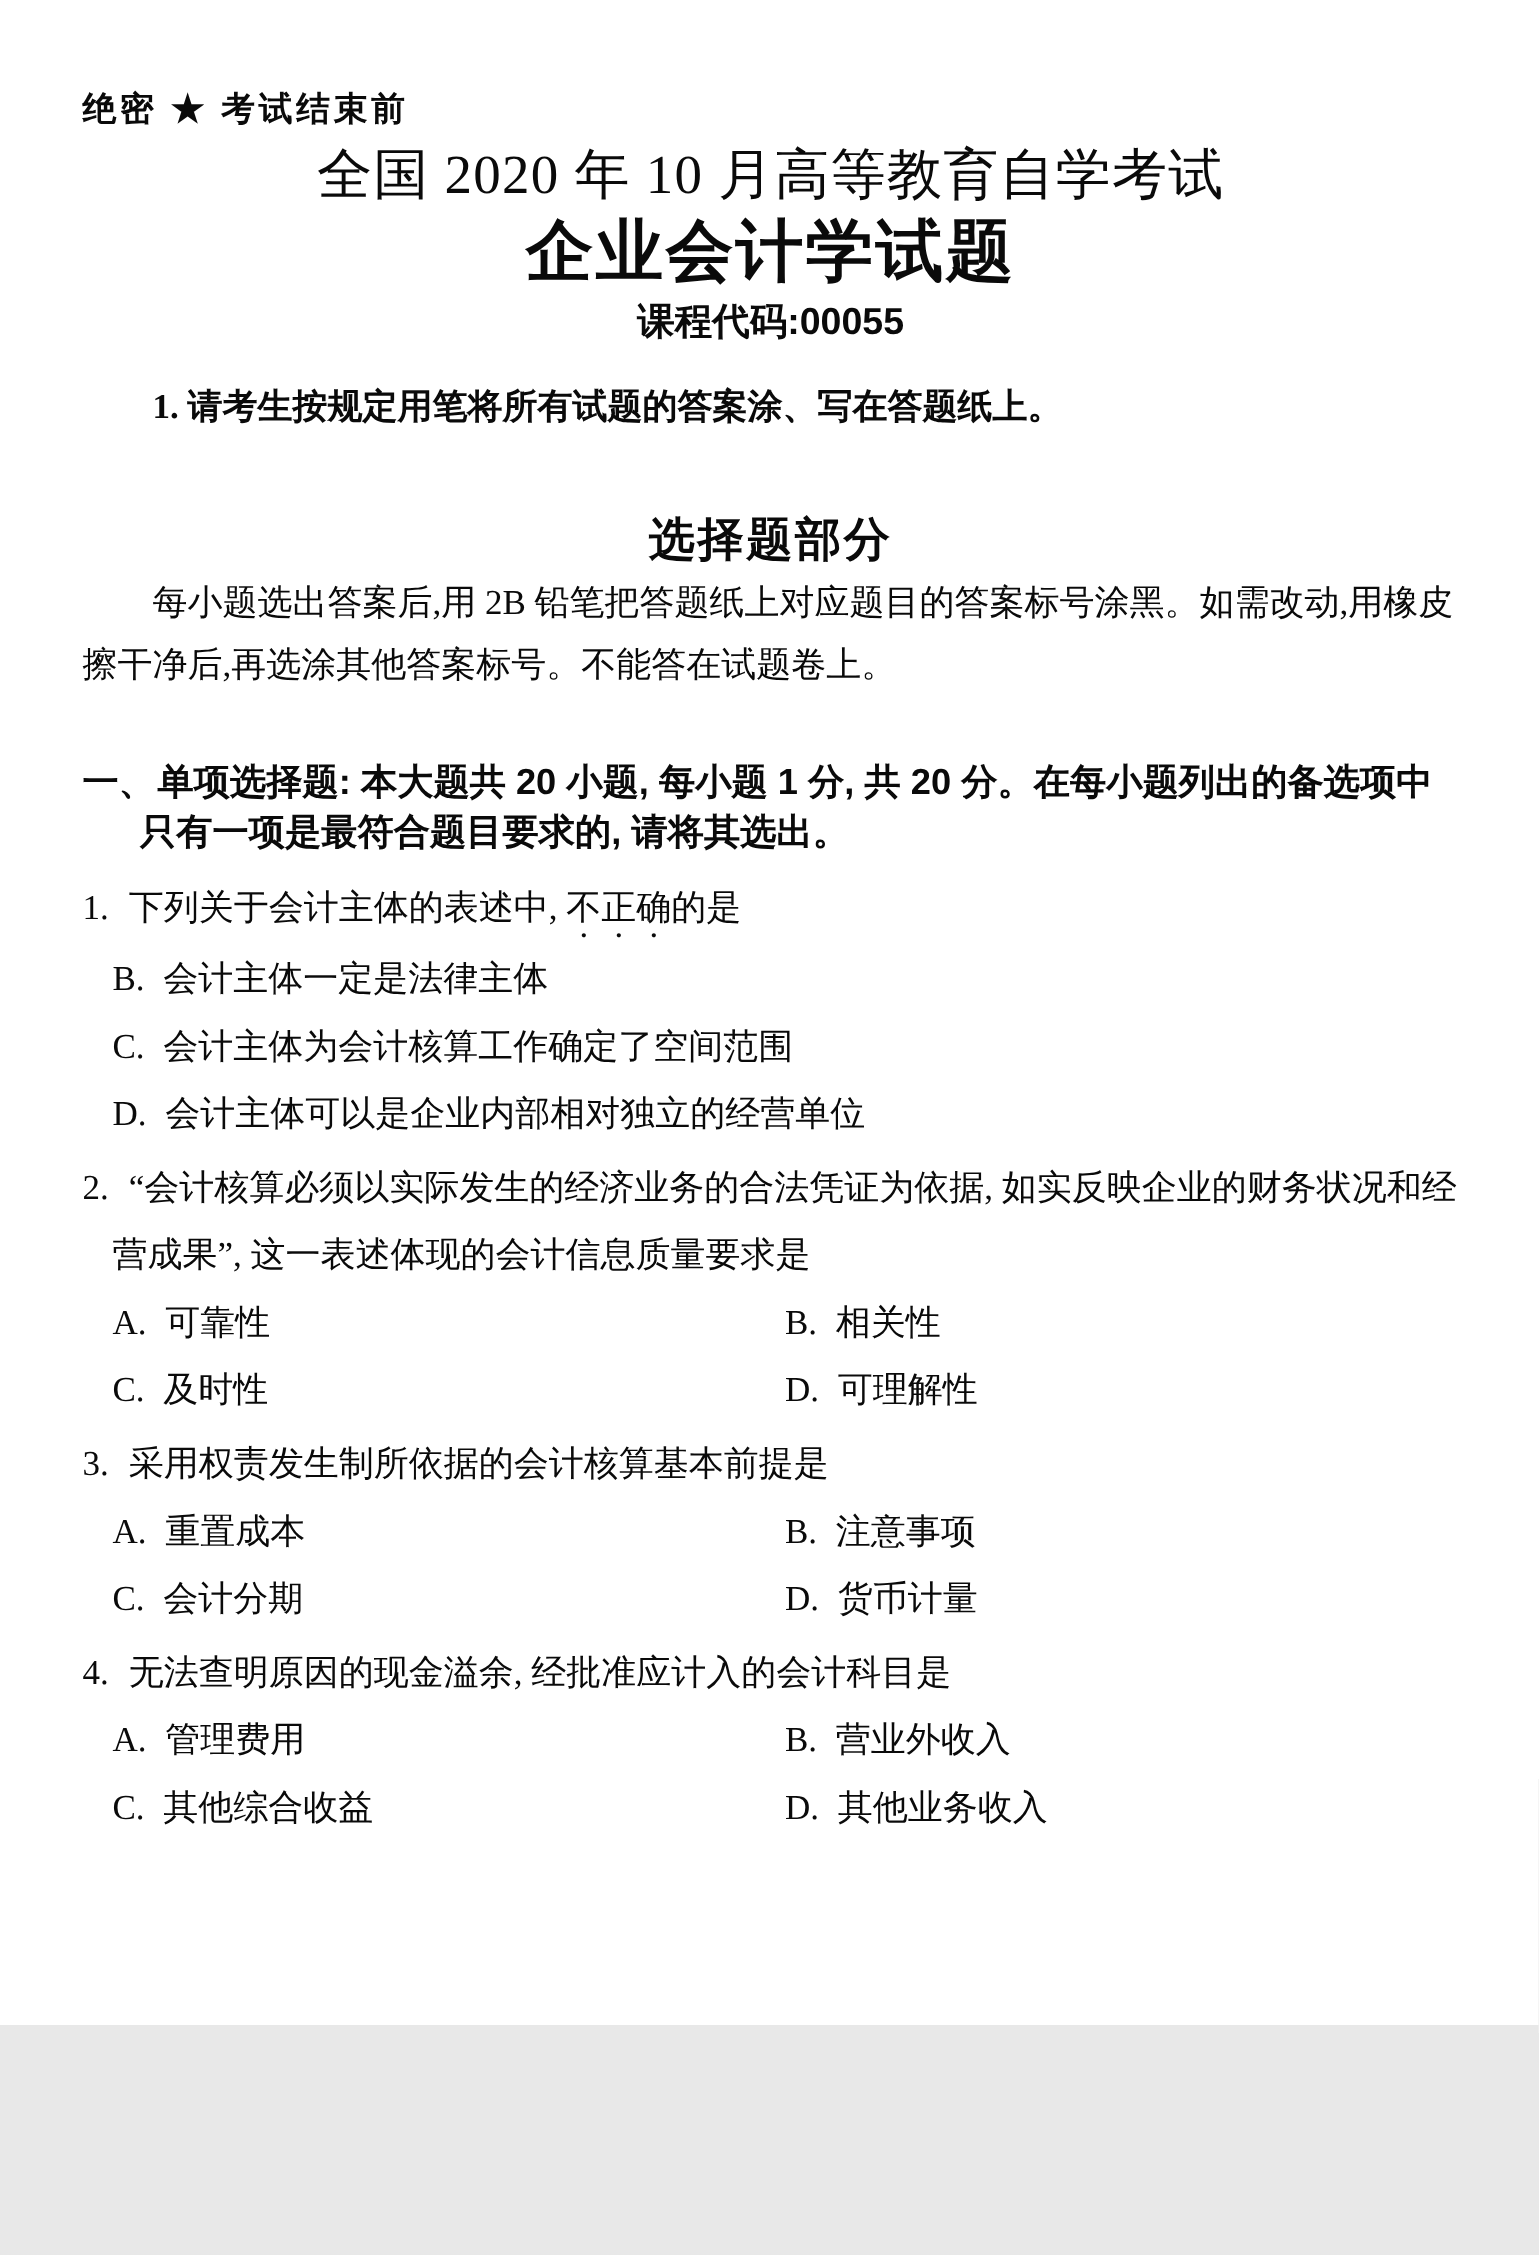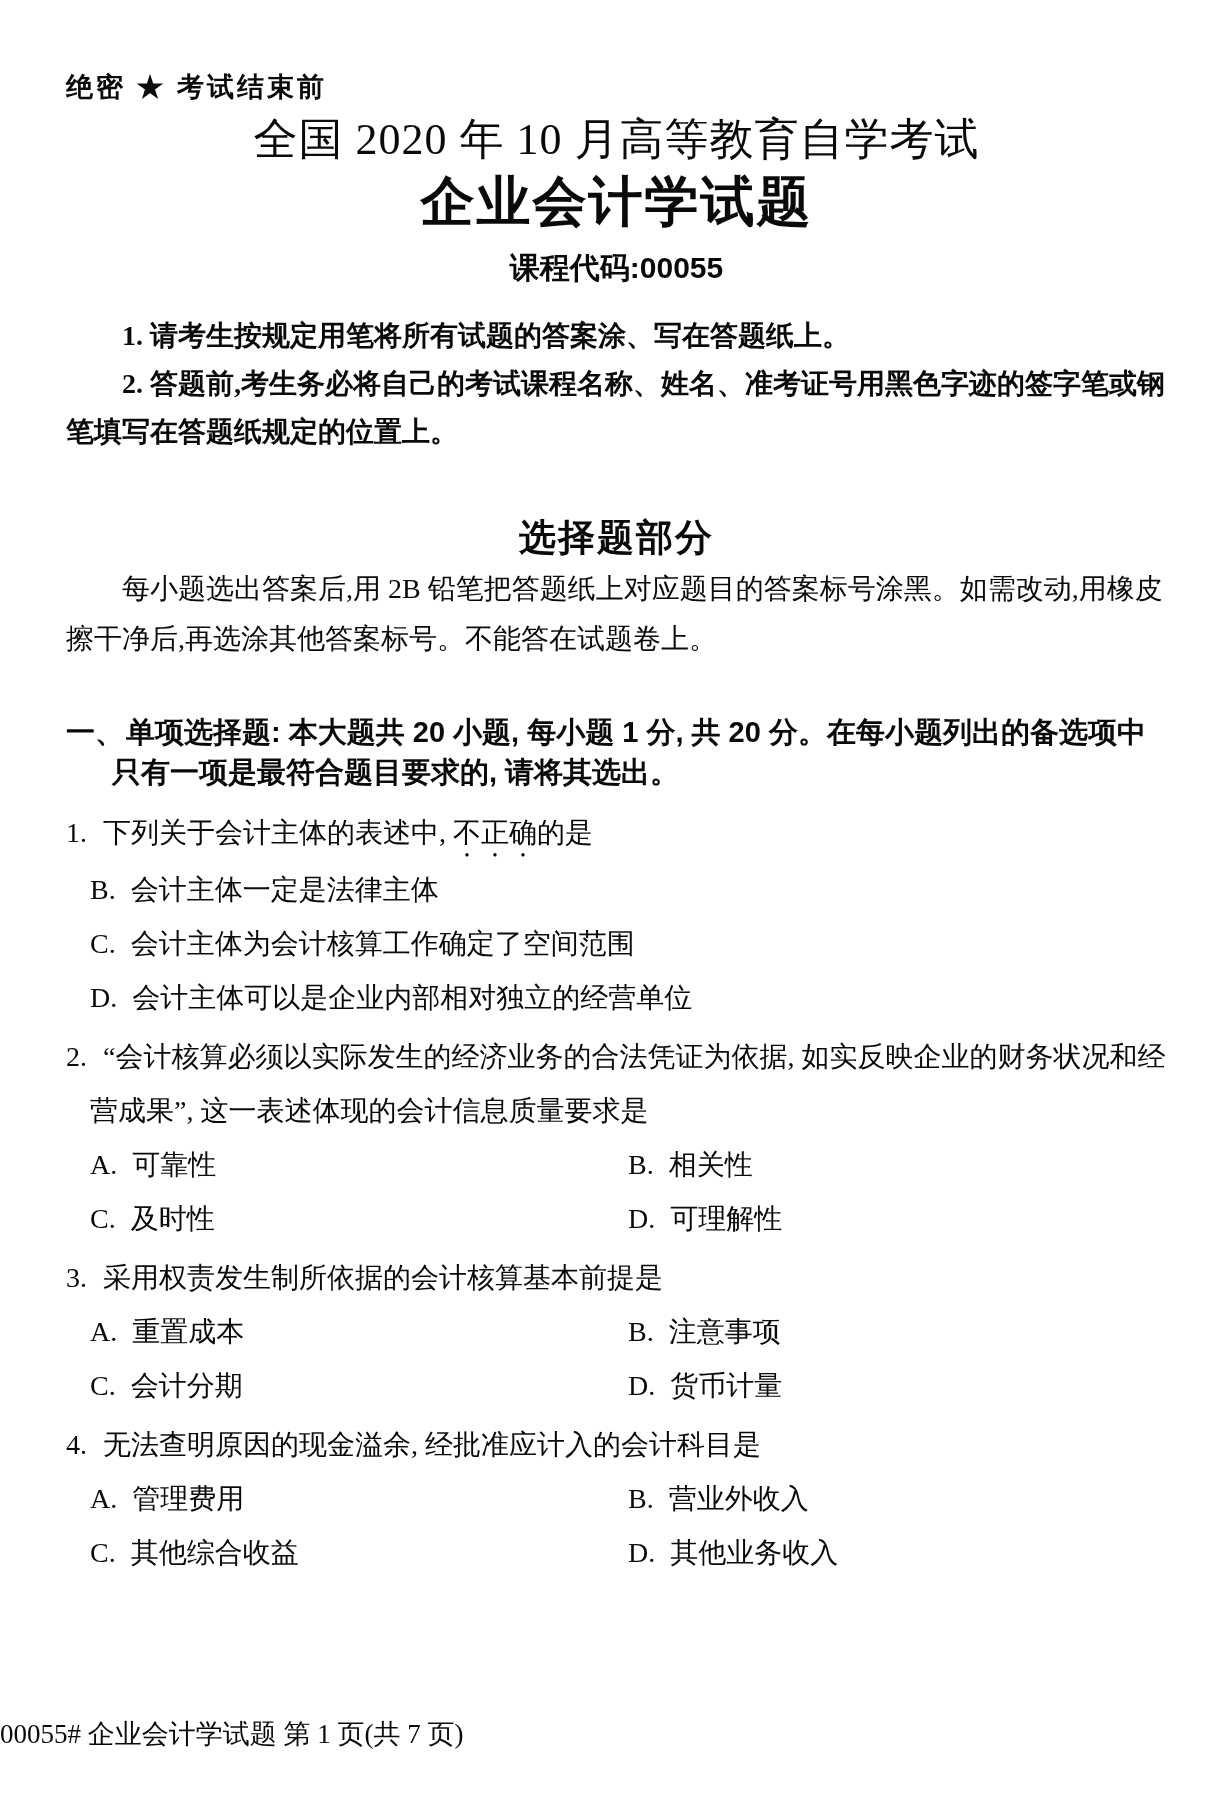--- a/index.html
+++ b/index.html
@@ -1,18 +1,18 @@
 <!DOCTYPE html>
 <html lang="zh"><head>
 <meta charset="utf-8">
 <style>
   html,body { margin:0; padding:0; background:#e8e8e8; }
   .page {
     position:relative;
-    width:1231px; height:1804px;
+    width:1231px; height:1620px;
     margin:0 auto;
     background:#ffffff;
     color:#0a0a0a;
     font-family:"Liberation Serif", serif;
     overflow:hidden;
   }
   .content { padding:70px 64px 0 66px; box-sizing:border-box; }
 
   .security {
     font-family:"Liberation Sans", sans-serif;
@@ -28,21 +28,21 @@
   .paper-title {
     text-align:center;
     font-family:"Liberation Sans", sans-serif;
     font-weight:700; font-size:54px; line-height:62px;
     margin-top:2px; letter-spacing:2px;
   }
   .course-code {
     text-align:center;
     font-family:"Liberation Sans", sans-serif;
     font-weight:700; font-size:30px; line-height:40px;
-    margin-top:16px;
+    margin-top:6px;
   }
 
   .instructions { margin-top:24px;font-weight:bold; }
   .instr {
     font-size:28px; line-height:48px;
     text-indent:2em; margin:0;
   }
 
   .section-title {
     text-align:center;
@@ -103,21 +103,20 @@
   <div class="content">
 
     <div class="security">绝密 ★ 考试结束前</div>
 
     <div class="exam-title">全国 2020 年 10 月高等教育自学考试</div>
     <div class="paper-title">企业会计学试题</div>
     <div class="course-code">课程代码:00055</div>
 
     <div class="instructions">
       <p class="instr">1. 请考生按规定用笔将所有试题的答案涂、写在答题纸上。</p>
-      <p class="instr">2. 答题前,考生务必将自己的考试课程名称、姓名、准考证号用黑色字迹的签字笔或钢笔填写在答题纸规定的位置上。</p>
     </div>
 
     <div class="section-title">选择题部分</div>
 
     <p class="notice-body">每小题选出答案后,用 2B 铅笔把答题纸上对应题目的答案标号涂黑。如需改动,用橡皮擦干净后,再选涂其他答案标号。不能答在试题卷上。</p>
 
     <p class="part-heading"><span class="part-label">一、</span><span>单项选择题: 本大题共 20 小题, 每小题 1 分, 共 20 分。在每小题列出的备选项中只有一项是最符合题目要求的, 请将其选出。</span></p>
 
     <div class="questions">
 

